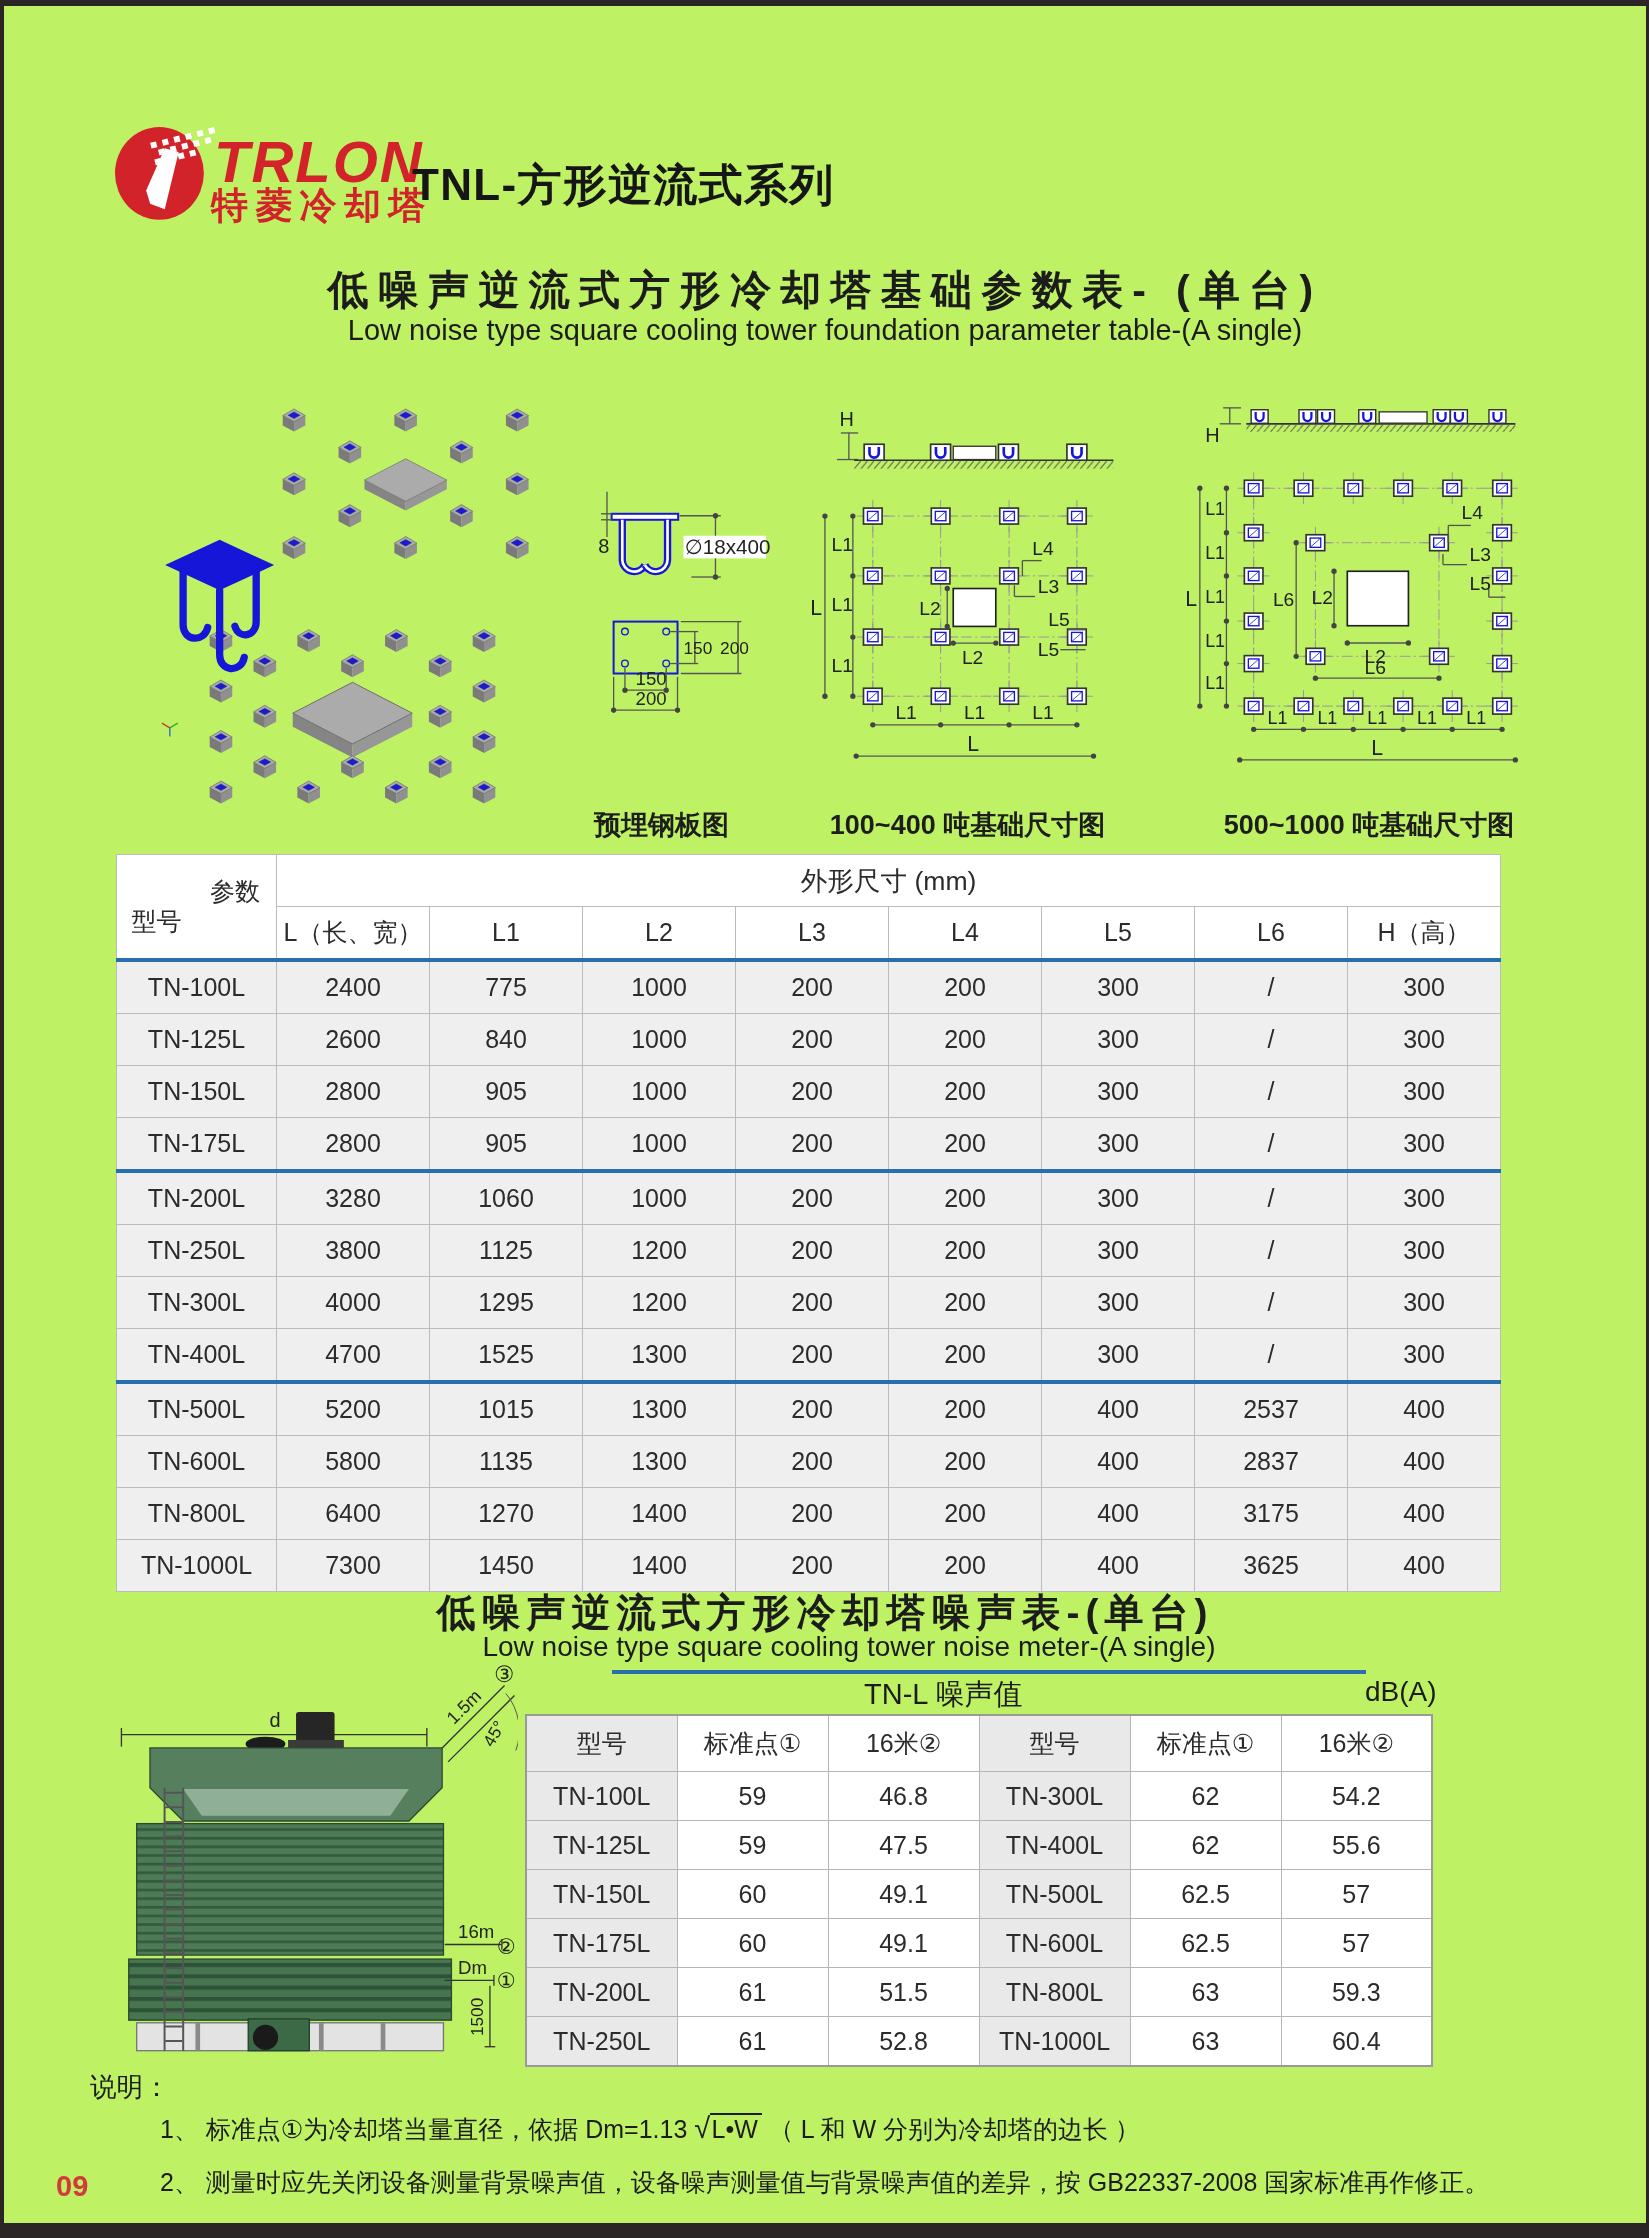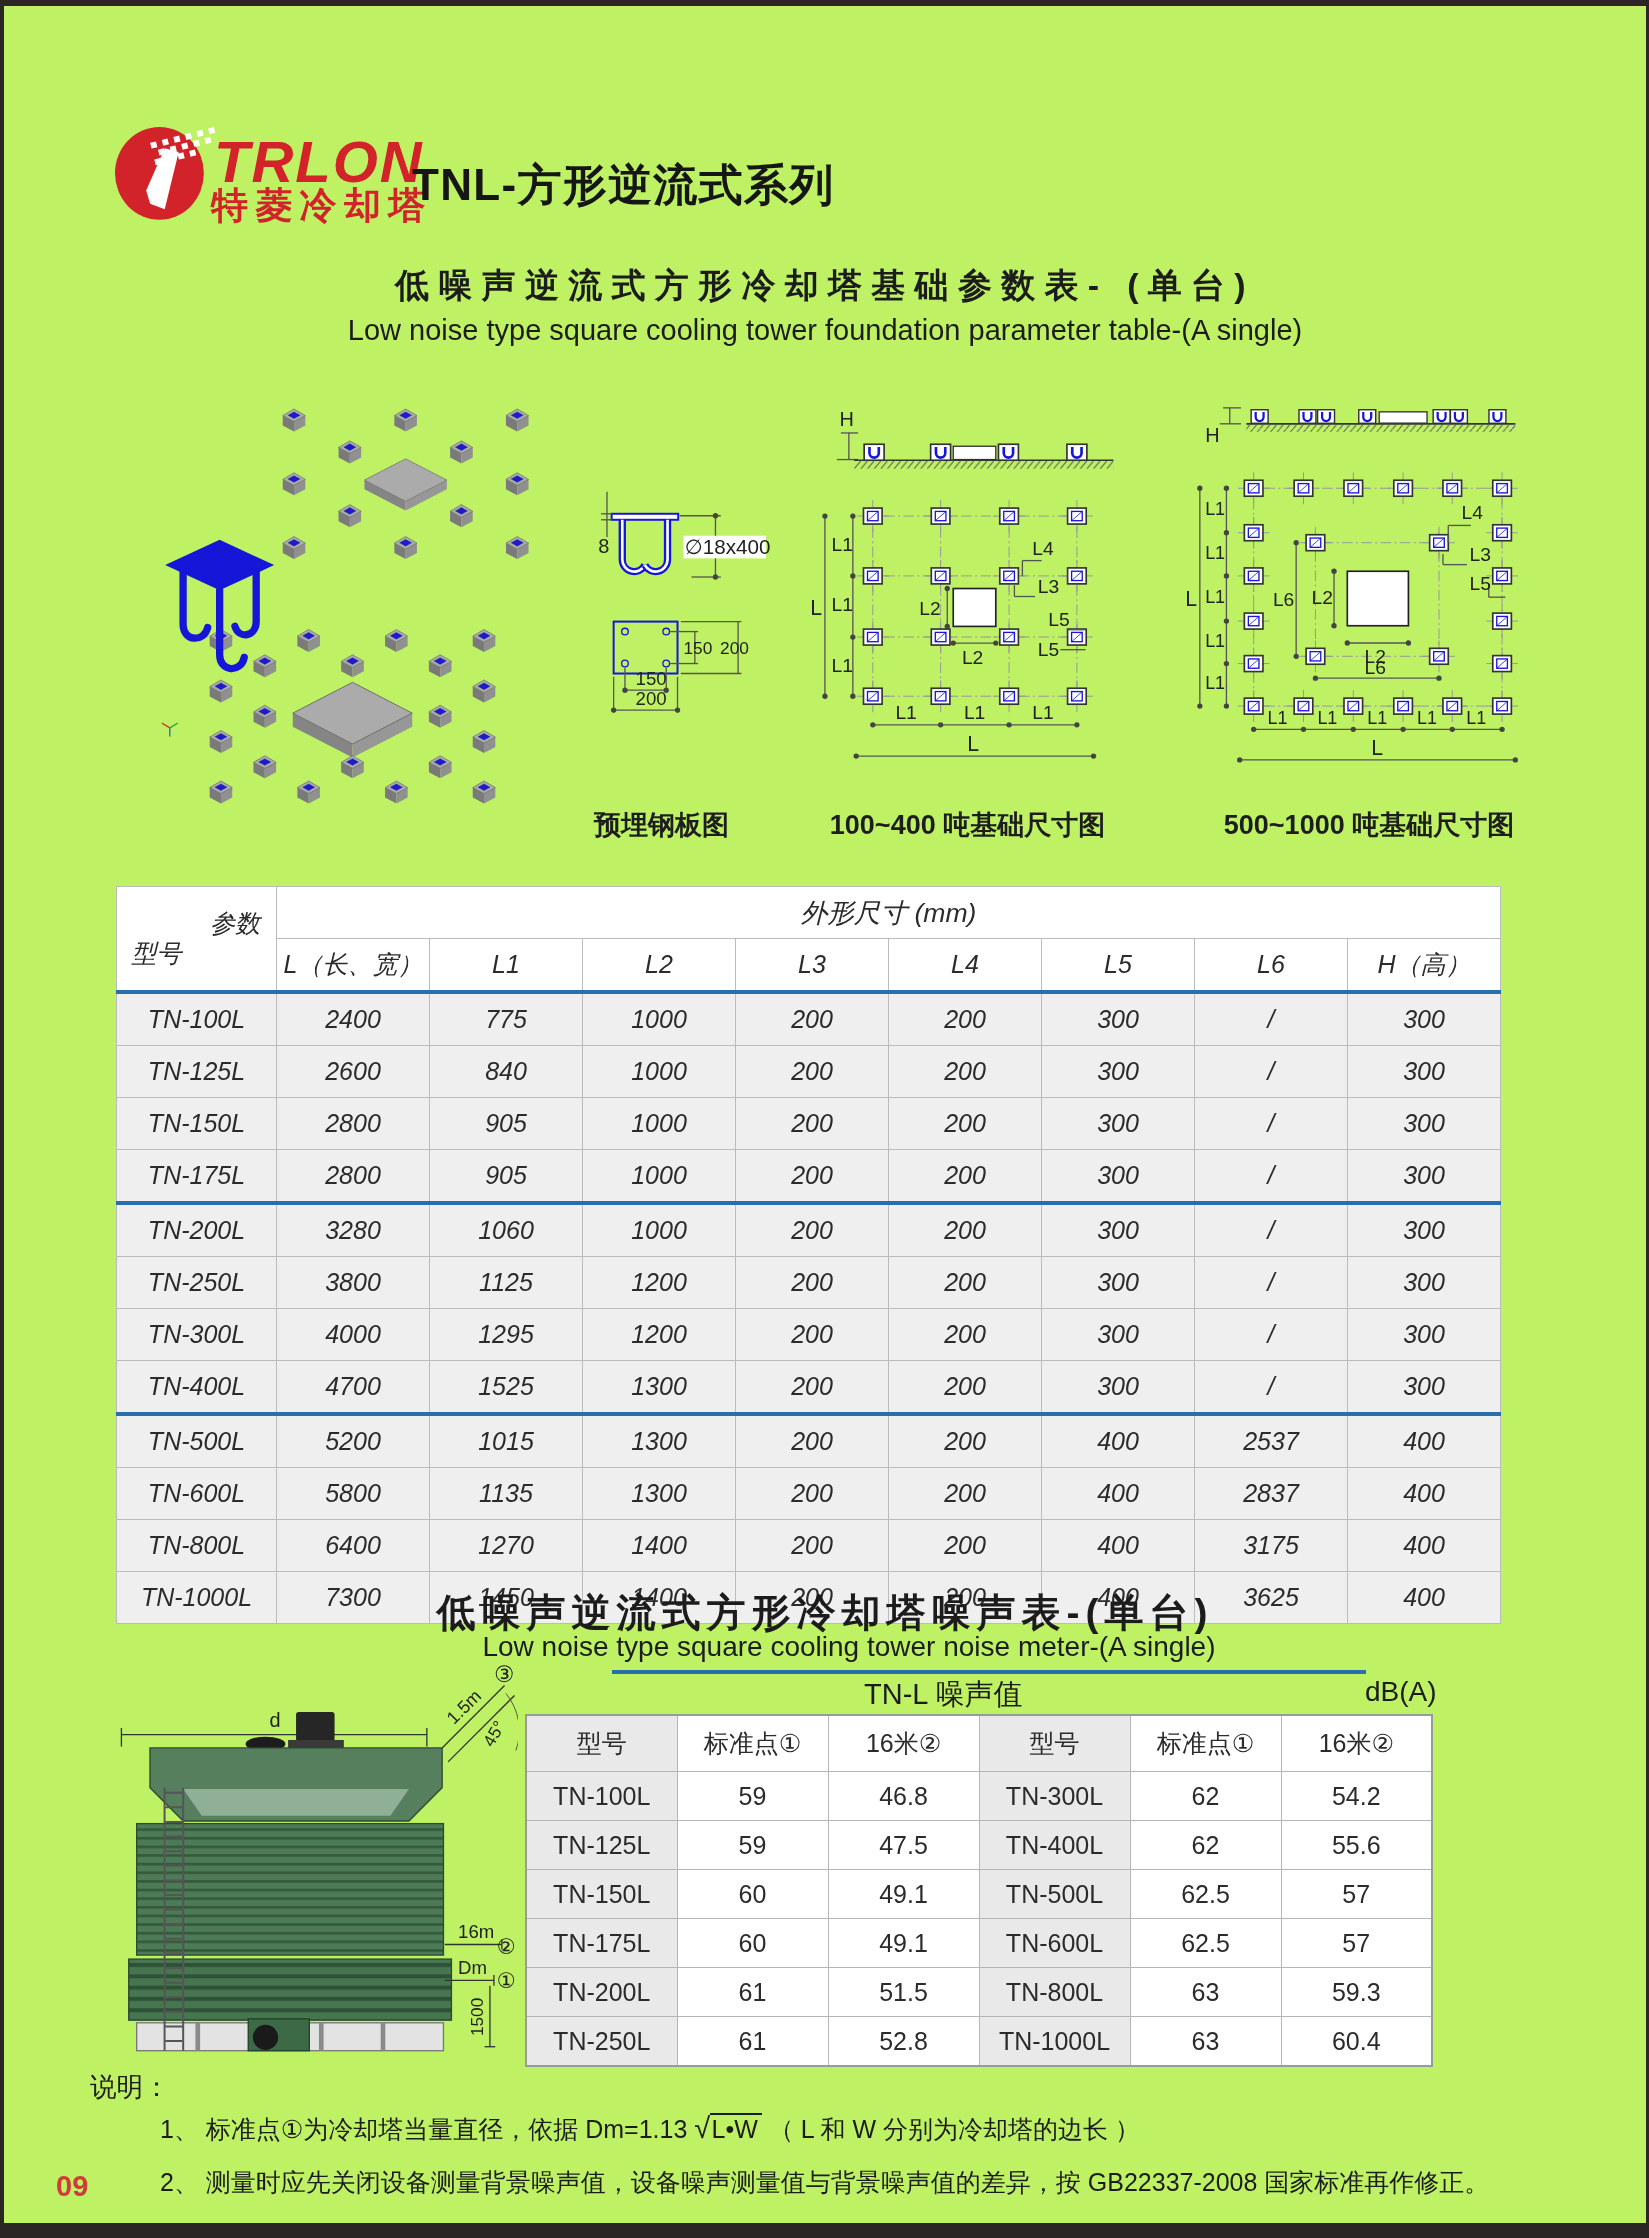--- a/index.html
+++ b/index.html
@@ -13,36 +13,36 @@
 
   
   .logo-mark{position:absolute;left:113px;top:124px;width:199px;height:100px;}
   .brand-en{position:absolute;left:214px;top:128px;font-size:58px;font-weight:bold;font-style:italic;
             color:#d3232a;letter-spacing:2px;}
   .brand-cn{position:absolute;left:211px;top:181px;font-size:37px;font-weight:bold;color:#d3232a;letter-spacing:7.3px;}
   .series-title{position:absolute;left:412px;top:156px;font-size:44px;font-weight:bold;color:#161616;letter-spacing:1.3px;}
 
   
   .sec-title-cn{position:absolute;left:0;right:0;text-align:center;font-weight:bold;color:#1c1c1c;}
-  .s1cn{top:263px;font-size:34px;letter-spacing:9.3px;}
+  .s1cn{top:263px;font-size:41px;letter-spacing:9.3px;}
   .s1en{position:absolute;left:0;right:0;text-align:center;top:314px;font-size:29px;color:#1c1c1c;}
   .s2cn{top:1586px;font-size:39px;letter-spacing:6px;}
   .s2en{position:absolute;left:0;right:0;text-align:center;top:1631px;font-size:28px;color:#1c1c1c;padding-left:48px;}
   .blue-rule{position:absolute;left:612px;top:1670px;width:754px;height:4px;background:#2a6fad;}
 
   
   .caption{position:absolute;top:807px;text-align:center;font-size:27px;font-weight:600;color:#1d1d1d;}
   .cap1{left:555px;width:213px;}
   .cap2{left:828px;width:279px;}
   .cap3{left:1216px;width:306px;}
 
   .diag{position:absolute;}
 
   
-  .ftable-wrap{position:absolute;left:116px;top:886px;width:1380px;font-style:italic;}
+  .ftable-wrap{position:absolute;left:116px;top:854px;width:1380px;}
   table{border-collapse:collapse;table-layout:fixed;width:100%;}
   .ftable td{border:1.3px solid #bcbcbc;text-align:center;vertical-align:middle;
              font-size:25px;color:#2b2b2b;background:#efeff0;height:49px;overflow:hidden;}
   .ftable tr.hdr td{background:#ffffff;height:49px;}
   .ftable td.ghdr{font-size:26.6px;}
   .ftable tr.blue td{border-bottom:4.7px solid #2a6fad;}
   .ftable td.corner{position:relative;background:
       linear-gradient(to bottom right,rgba(0,0,0,0) 49.3%,#9a9a9a 49.3%,#9a9a9a 50.7%,rgba(0,0,0,0) 50.7%) #ffffff;
       border-bottom:4.7px solid #2a6fad;}
   .corner .ct{position:absolute;top:20px;right:16px;font-size:25px;}

